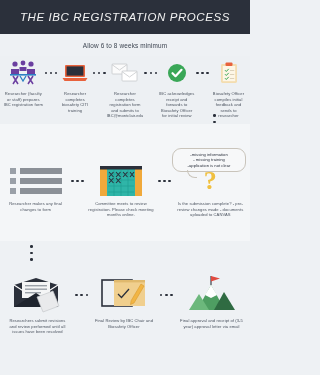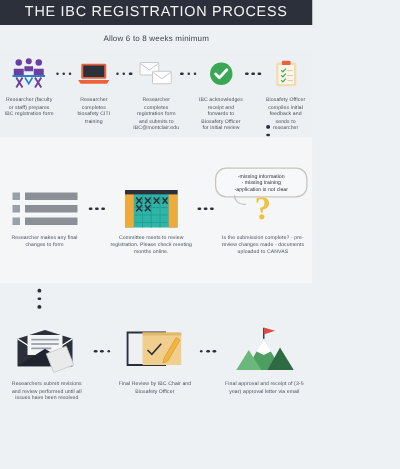--- a/index.html
+++ b/index.html
@@ -6,24 +6,25 @@
   html,body { width:250px; height:375px; }
   body {
     font-family:"Liberation Sans", sans-serif;
     background:#eef1f4;
     position:relative;
     overflow:hidden;
   }
 
   .header {
     background:#2b303b;
-    height:20px;
+    height:34px;
     display:flex;
     align-items:center;
     justify-content:center;
+    font-style:italic;
   }
   .header-title {
     color:#f2f2f2;
     font-size:11.5px;
     letter-spacing:0.6px;
     font-weight:400;
   }
 
   .subtitle-band {
     height:22px;

